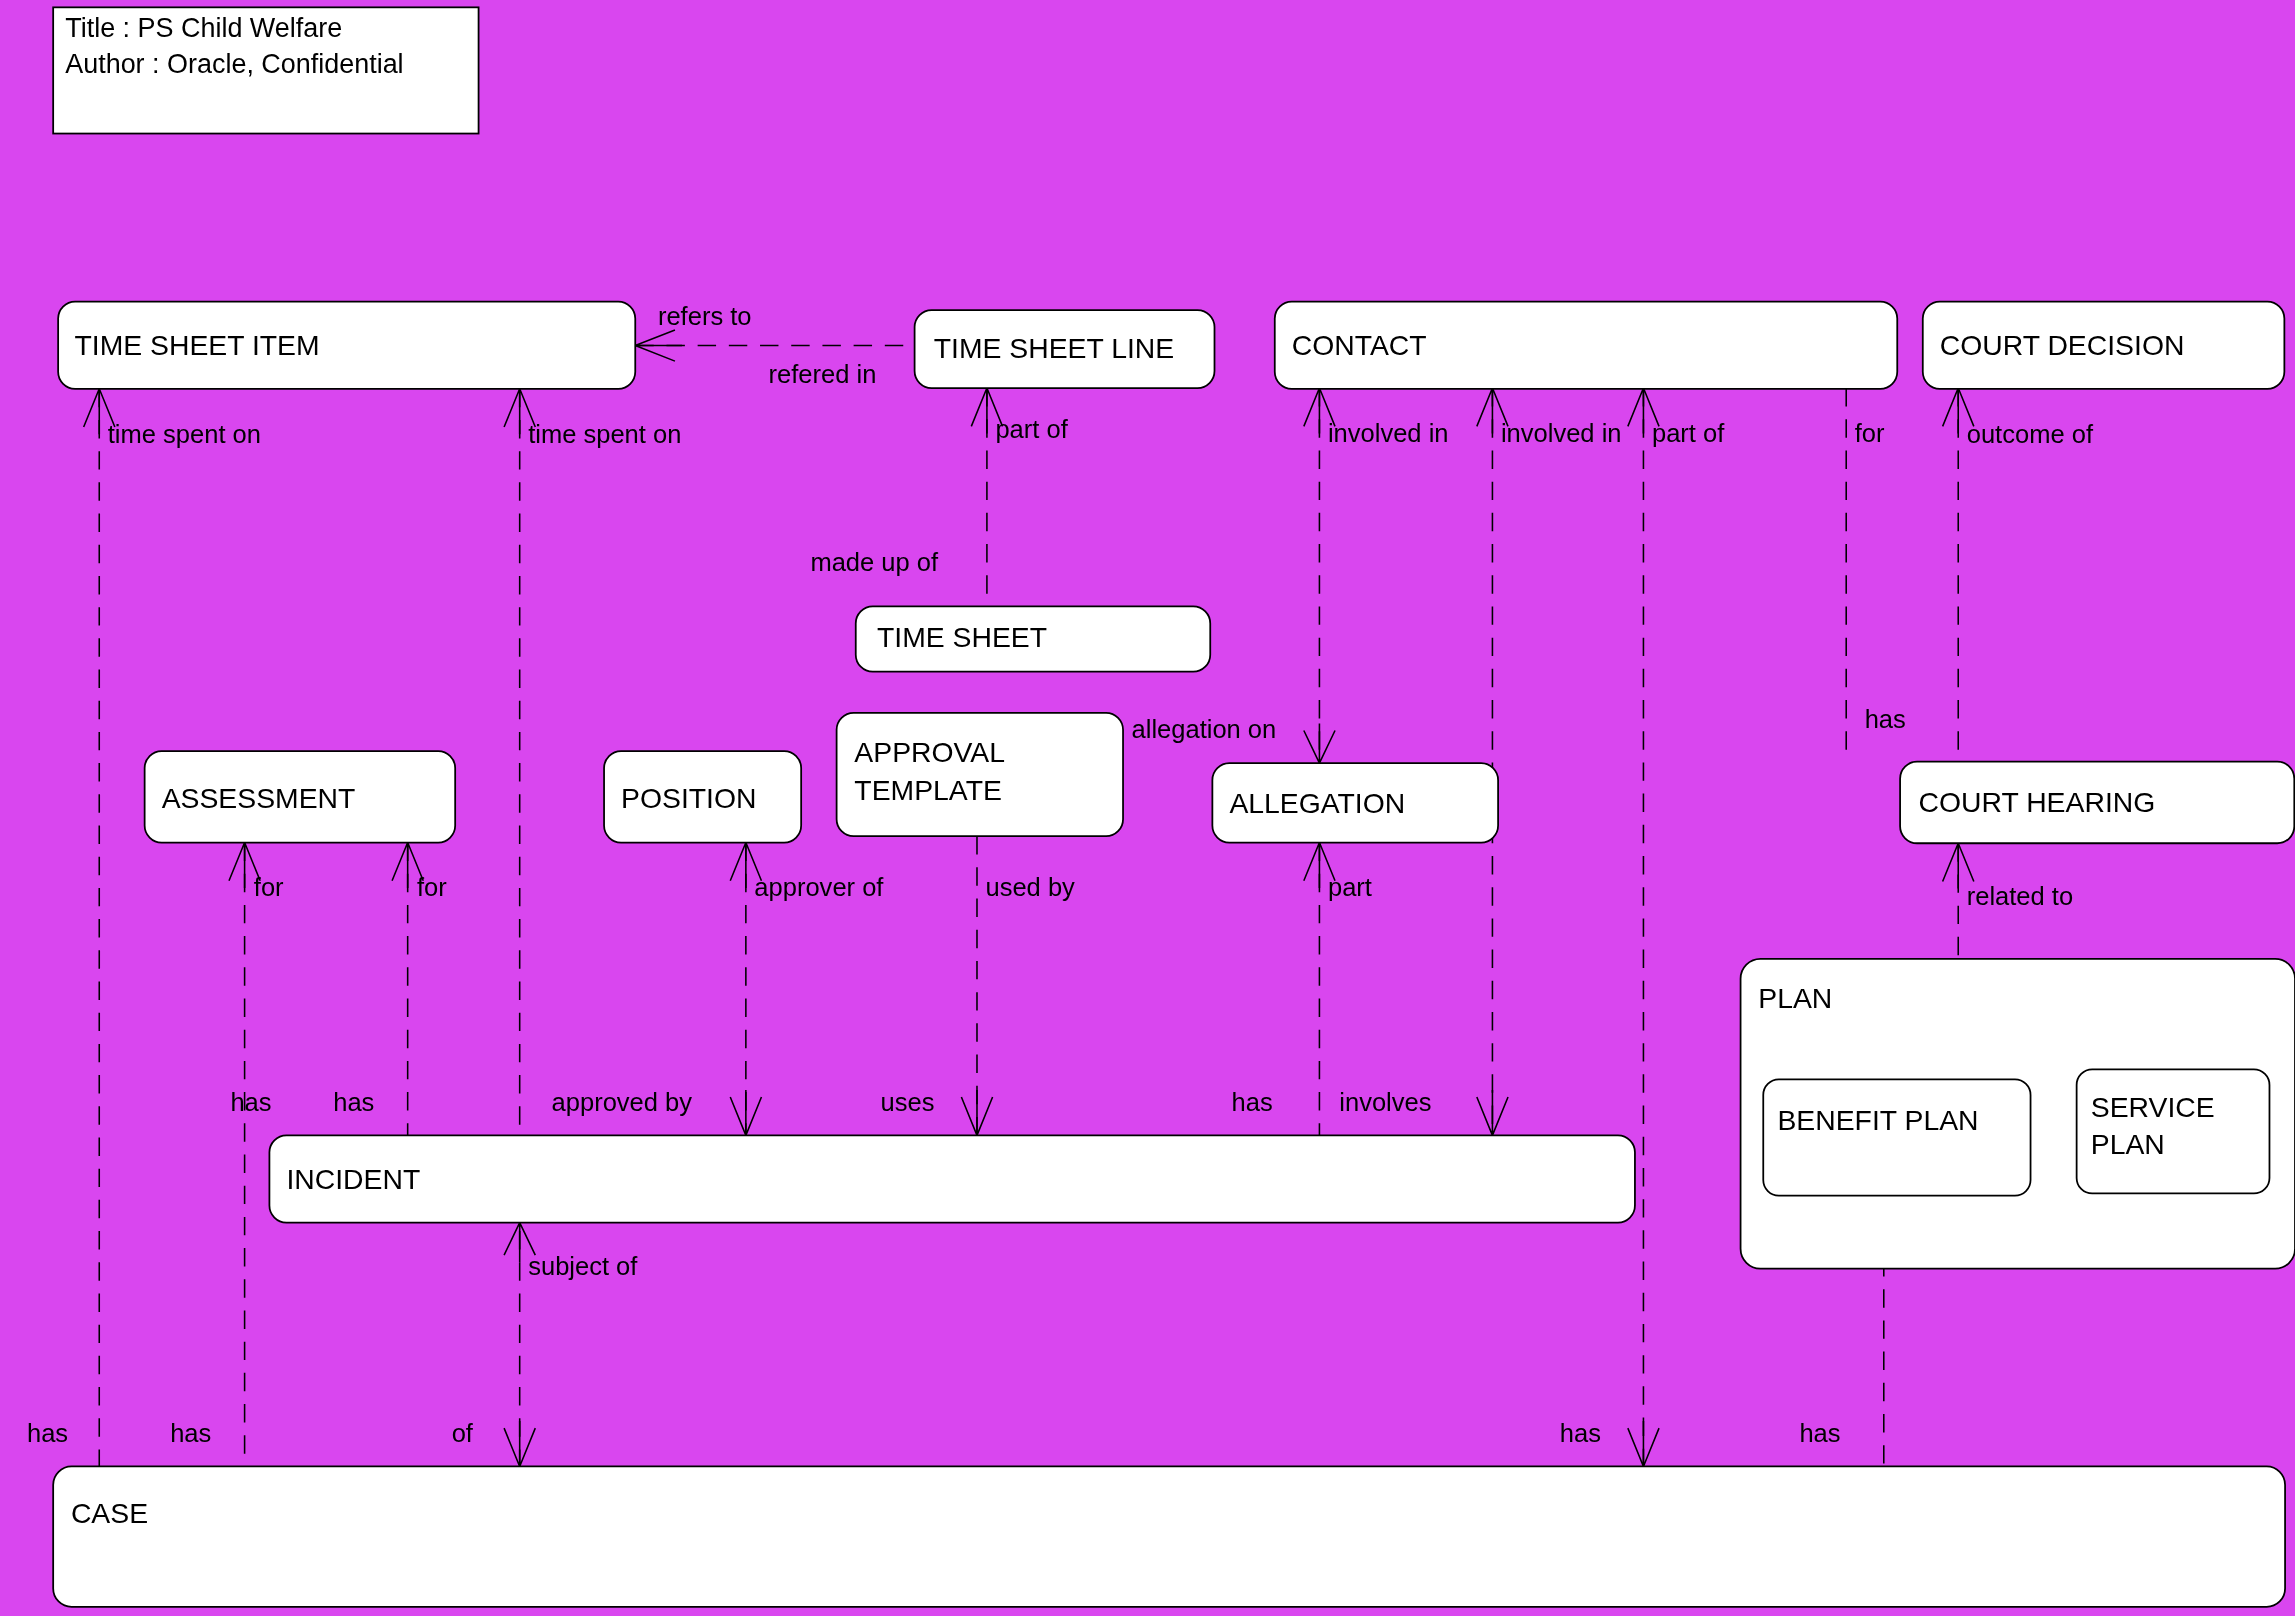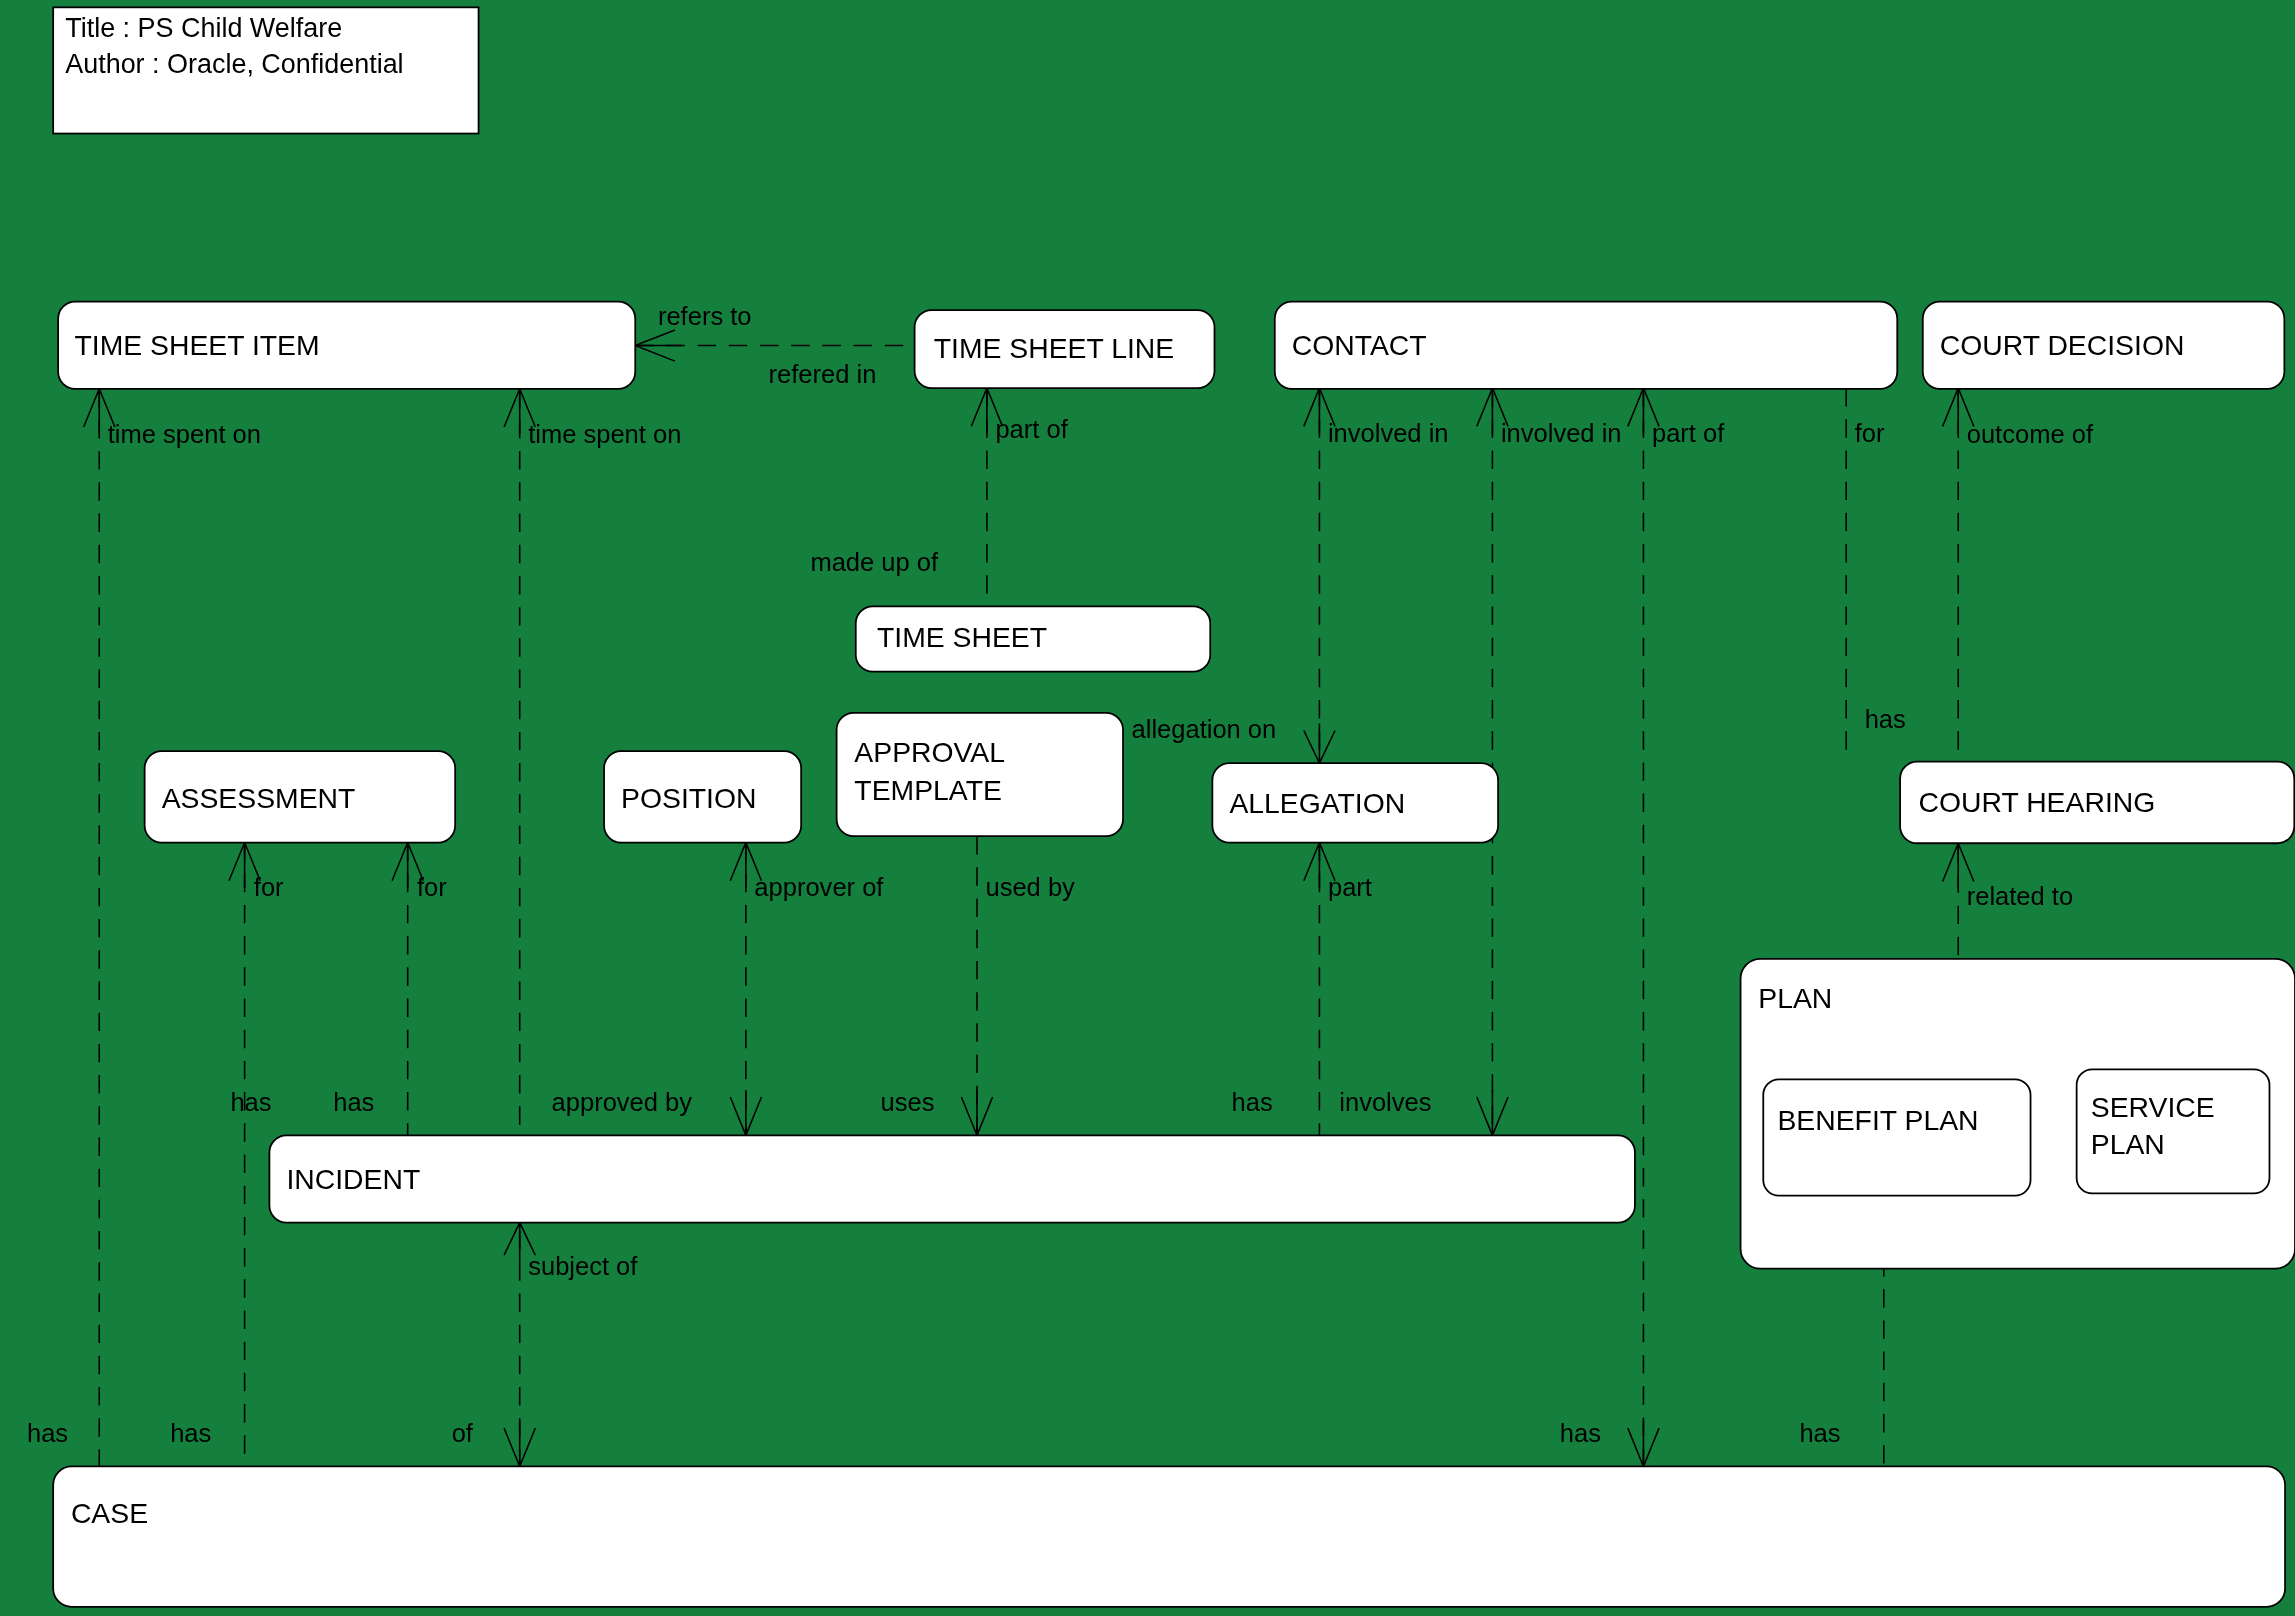--- a/index.html
+++ b/index.html
@@ -1,17 +1,17 @@
 <!DOCTYPE html>
 <html style="font-size:11.3px"><head>
 <meta charset="utf-8">
 <style>
   html,body{margin:0;padding:0;background:#ffffff;}
   body{font-family:"Liberation Sans", sans-serif;}
-  #canvas{position:relative;width:2295px;height:1617px;background:#15803d;overflow:hidden;}
+  #canvas{position:relative;width:2295px;height:1617px;background:#d946ef;overflow:hidden;}
   svg#diagram{position:absolute;left:0;top:0;width:2295px;height:1617px;}
   .entity-rect{fill:#ffffff;stroke:#000000;stroke-width:2.5;}
   .titlebox-rect{fill:#ffffff;stroke:#000000;stroke-width:2.5;}
   .entity-label{font-family:"Liberation Sans", sans-serif;font-size:40px;fill:#000;}
   .title-label{font-family:"Liberation Sans", sans-serif;font-size:38px;fill:#000;}
   .rel-label{font-family:"Liberation Sans", sans-serif;font-size:36px;fill:#000;}
   .rel-line{stroke:#000000;stroke-width:2.2;fill:none;}
   .rel-line.dashed{stroke-dasharray:26 18;}
   .crow{stroke:#000000;stroke-width:2.2;fill:none;}
 </style>

